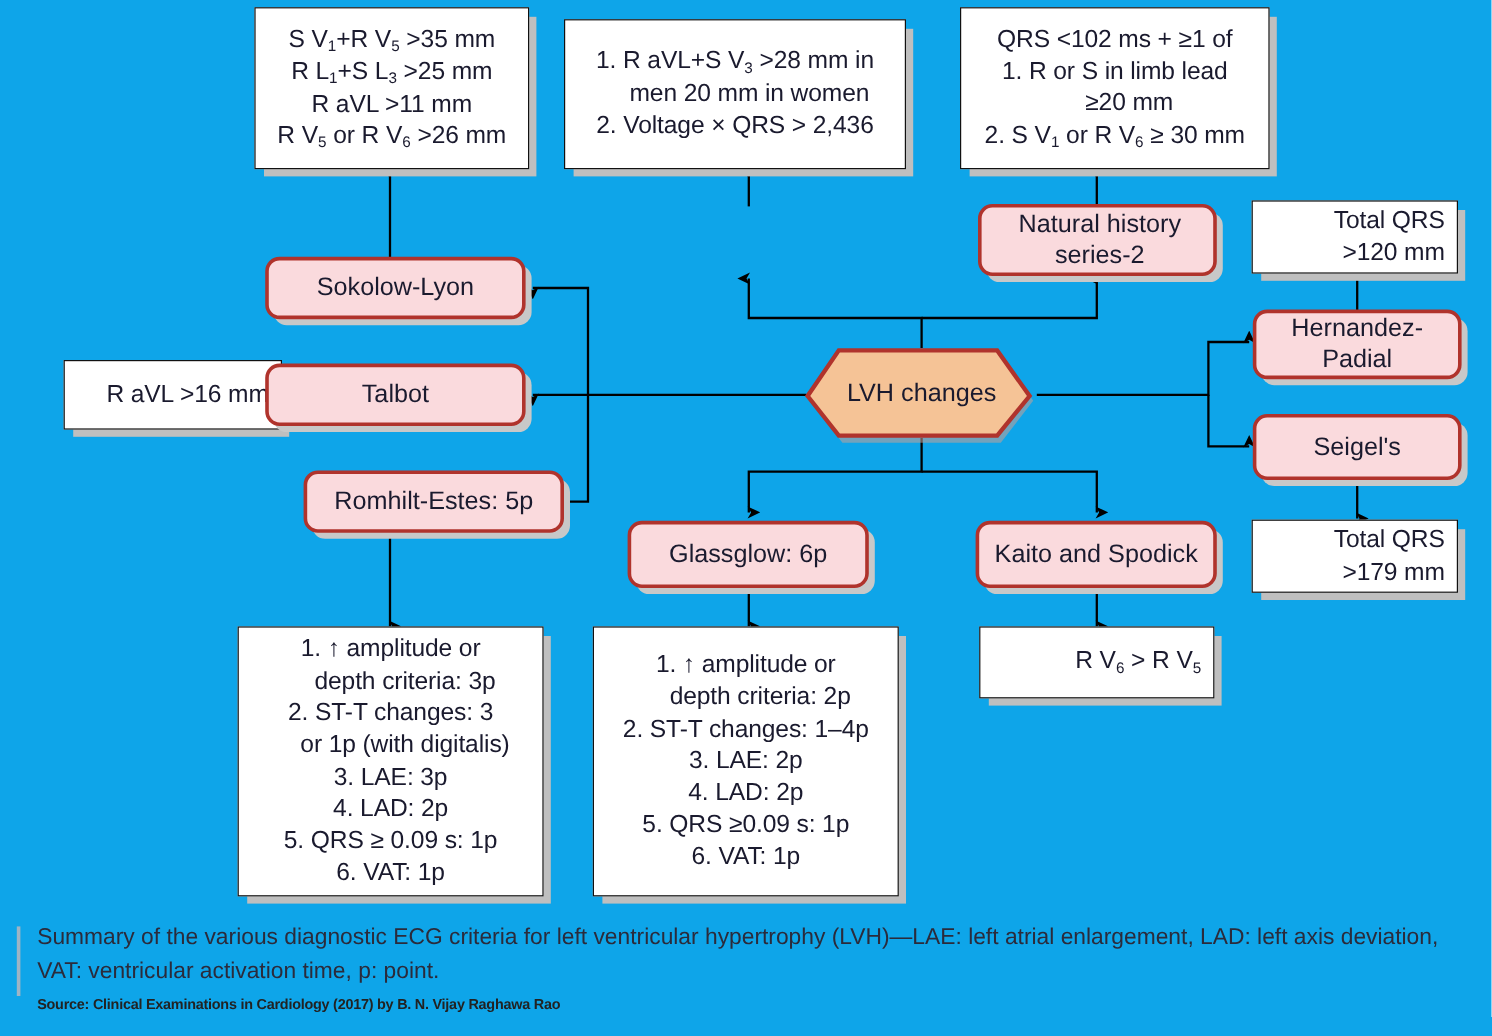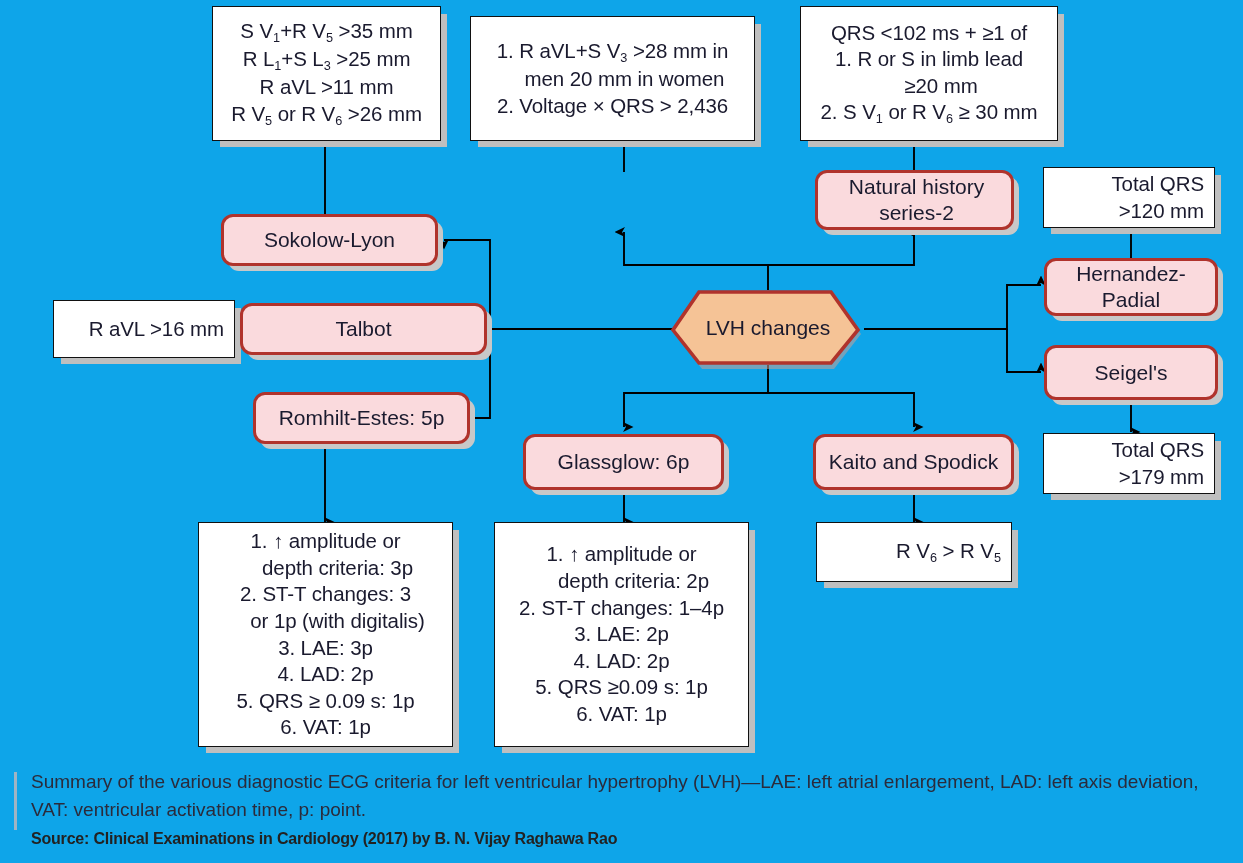--- a/index.html
+++ b/index.html
@@ -119,21 +119,21 @@
     width: 1180px;
     font-size: 19px;
     line-height: 1.45;
     color: #2b2b3b;
   }
   #caption-source {
     position: absolute;
     left: 31px;
     top: 62px;
     width: 1180px;
-    font-size: 16px;
+    font-size: 12px;
     color: #222222;
     font-weight: bold;
     letter-spacing: -0.2px;
   }
 </style>
 </head>
 <body>
 
 <div id="page">
 
@@ -252,21 +252,21 @@
   <div class="node wbox center" style="left:816px; top:522px; width:196px; height:60px;">
     <div class="inner">
       <span class="li">R V<sub>6</sub> &gt; R V<sub>5</sub></span>
     </div>
   </div>
 
   <div class="node pbox" style="left:221px; top:214px; width:217px; height:52px;justify-content:center;">
     <span>Sokolow-Lyon</span>
   </div>
 
-  <div class="node pbox" style="left:221px; top:303px; width:247px; height:52px;margin-left:19px;">
+  <div class="node pbox" style="left:221px; top:303px; width:217px; height:52px;">
     <span>Talbot</span>
   </div>
 
   <div class="node pbox" style="left:221px; top:392px; width:217px; height:52px;margin-left:32px;">
     <span>Romhilt-Estes: 5p</span>
   </div>
 
 
   <div class="node pbox" style="left:815px; top:170px; width:199px; height:60px;padding-left:10px;">
     <span>Natural history series-2</span>

